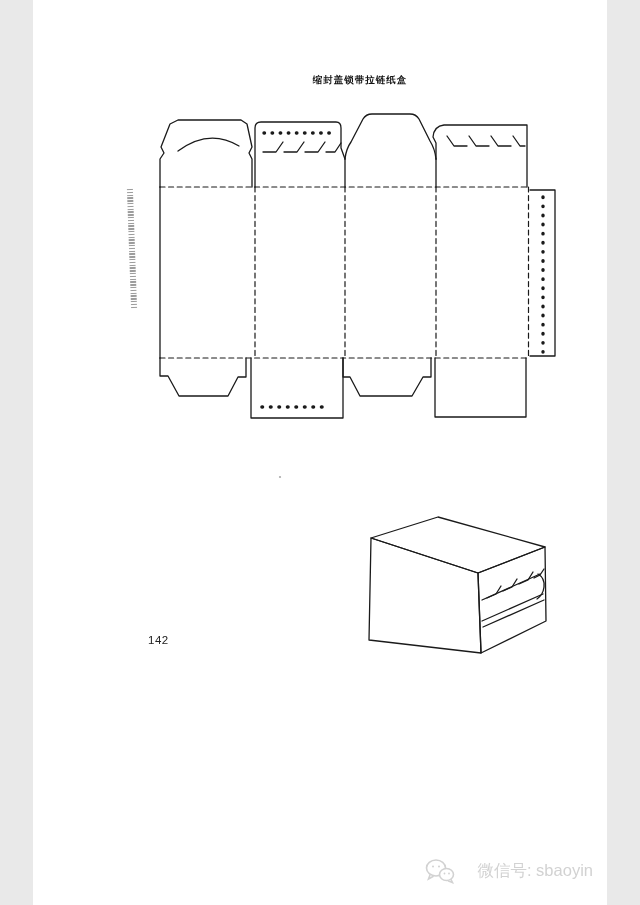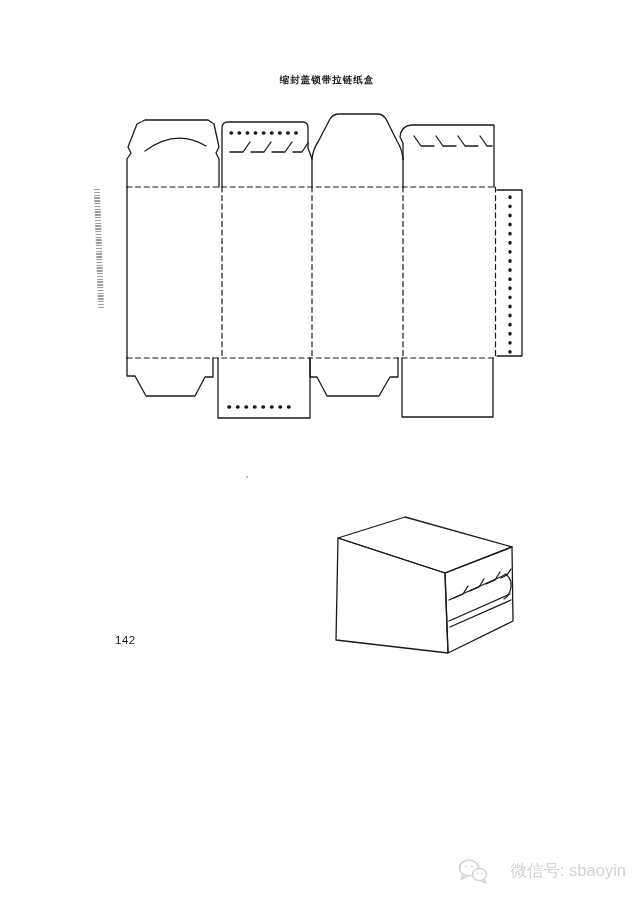--- a/index.html
+++ b/index.html
@@ -1,18 +1,18 @@
 <!DOCTYPE html>
 <html><head>
 <meta charset="utf-8">
 <style>
   html,body{margin:0;padding:0;background:#e9e9e9;}
   .page{
     position:relative;
-    width:640px;height:905px;
+    width:574px;height:905px;
     margin:0 auto;
     background:#ffffff;
     overflow:hidden;
     font-family:"Liberation Sans", sans-serif;
     color:#1a1a1a;
   }
   .doc-title{
     position:absolute;
     top:74px;left:327px;
     transform:translateX(-50%);

